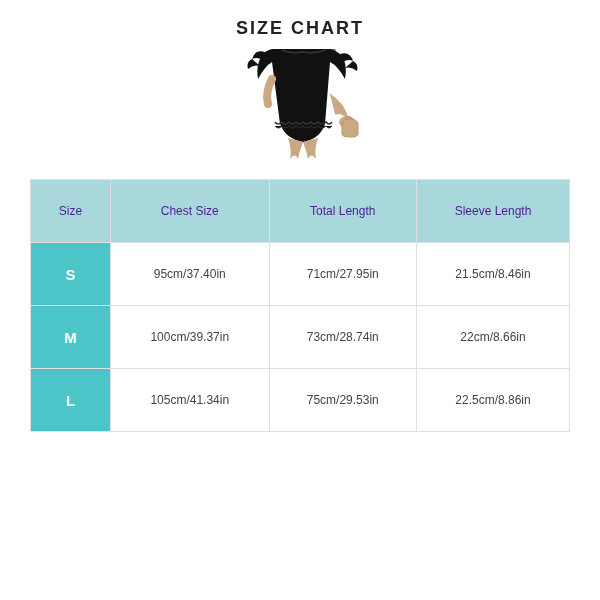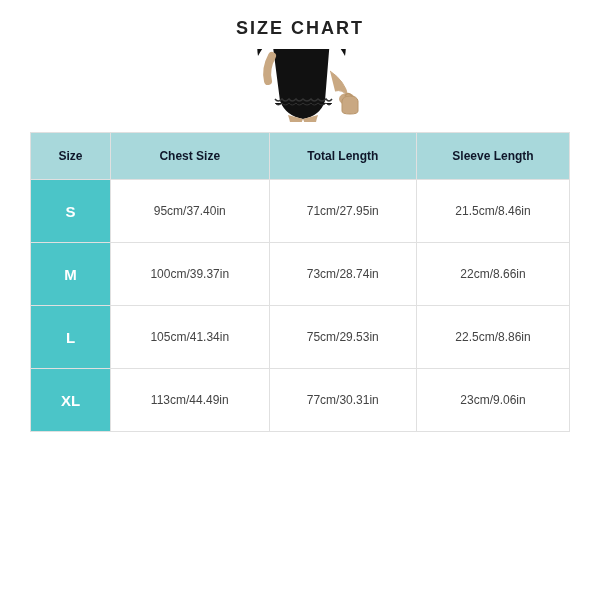--- a/index.html
+++ b/index.html
@@ -41,23 +41,23 @@
       border-collapse: collapse;
       font-size: 12px;
     }
     .size-table th, .size-table td {
       border: 1px solid #e0e0e0;
       padding: 0;
       text-align: center;
     }
     .size-table thead th {
       background: #a8d8db;
-      color: #0f172a;
-      font-weight: 700;
-      padding: 16px 4px;
+      color: #4c1d95;
+      font-weight: 400;
+      padding: 24px 4px;
       font-size: 12px;
     }
     .size-table tbody tr td:first-child {
       background: #4bc5c8;
       color: #fff;
       font-weight: 700;
       font-size: 15px;
       width: 80px;
       padding: 12px 4px;
     }
@@ -140,21 +140,15 @@
           <td>100cm/39.37in</td>
           <td>73cm/28.74in</td>
           <td>22cm/8.66in</td>
         </tr>
         <tr>
           <td>L</td>
           <td>105cm/41.34in</td>
           <td>75cm/29.53in</td>
           <td>22.5cm/8.86in</td>
         </tr>
-        <tr>
-          <td>XL</td>
-          <td>113cm/44.49in</td>
-          <td>77cm/30.31in</td>
-          <td>23cm/9.06in</td>
-        </tr>
       </tbody>
   </table>
 </div>
 
 </body></html>

